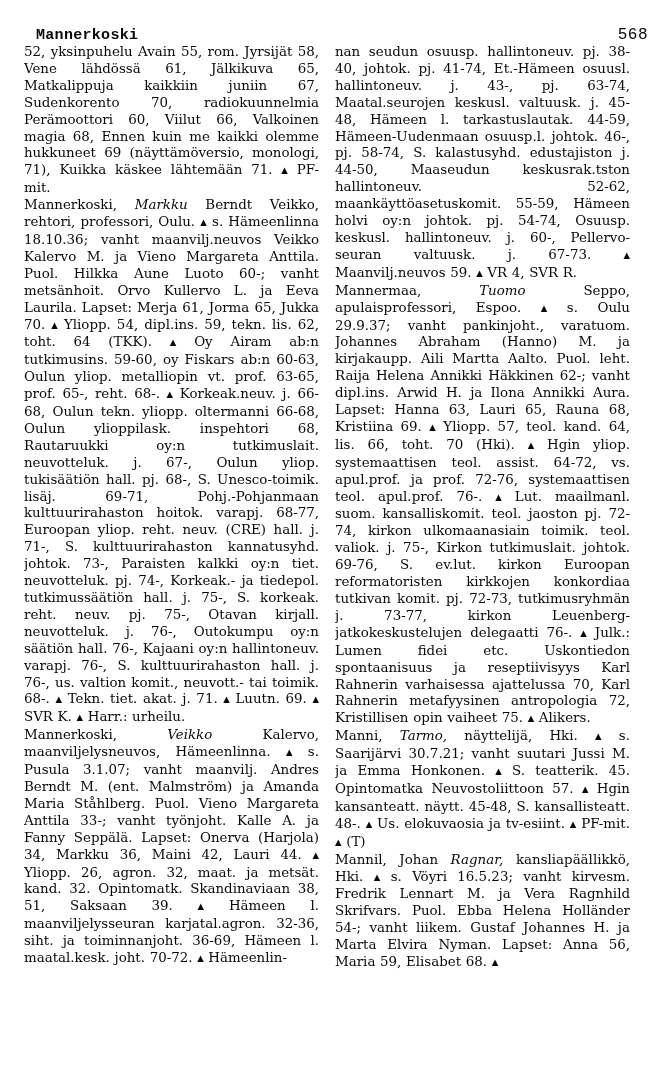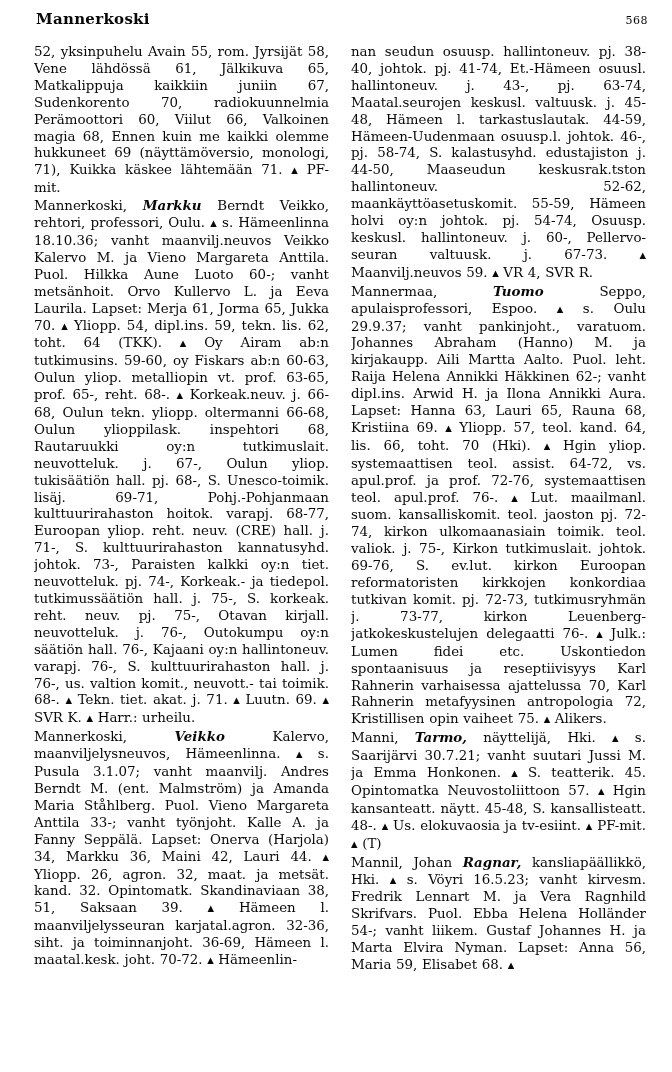--- a/index.html
+++ b/index.html
@@ -15,61 +15,62 @@
   }
   .page {
     position: relative;
     width: 672px;
     height: 1072px;
     overflow: hidden;
     background: #ffffff;
   }
   .header {
     position: absolute;
-    top: 10px;
+    top: 26px;
     left: 36px;
     width: 612px;
     display: flex;
     justify-content: space-between;
     align-items: baseline;
+    font-family: Liberation Mono, monospace;
   }
   .guide-word {
     font-weight: bold;
     font-size: 15px;
     letter-spacing: 0.3px;
   }
   .page-number {
-    font-size: 11px;
+    font-size: 16px;
     letter-spacing: 0.5px;
   }
   .columns {
     position: absolute;
     top: 44px;
-    left: 34px;
+    left: 24px;
     width: 612px;
     height: 990px;
     display: flex;
-    gap: 22px;
+    gap: 16px;
     overflow: hidden;
   }
   .column {
     width: 295px;
     overflow: hidden;
   }
   .entry {
     margin: 0;
     padding: 0;
     text-align: justify;
     font-size: 13.4px;
     line-height: 16.9px;
     word-spacing: 0.4px;
   }
   .r  { font-weight: normal; font-style: normal; }
   .b  { font-weight: normal;   font-style: normal; }
-  .bi { font-weight: bold;   font-style: italic; }
+  .bi { font-weight: normal;   font-style: italic; }
   .tri {
     font-family: "DejaVu Sans", sans-serif;
     font-size: 8.5px;
     display: inline-block;
     transform: translateY(-1px);
   }
 </style>
 </head>
 <body>
 

